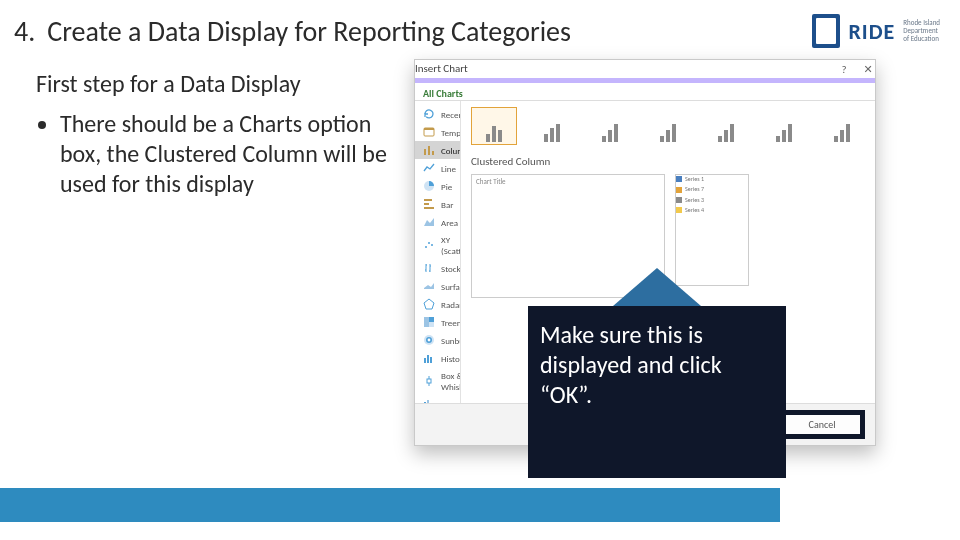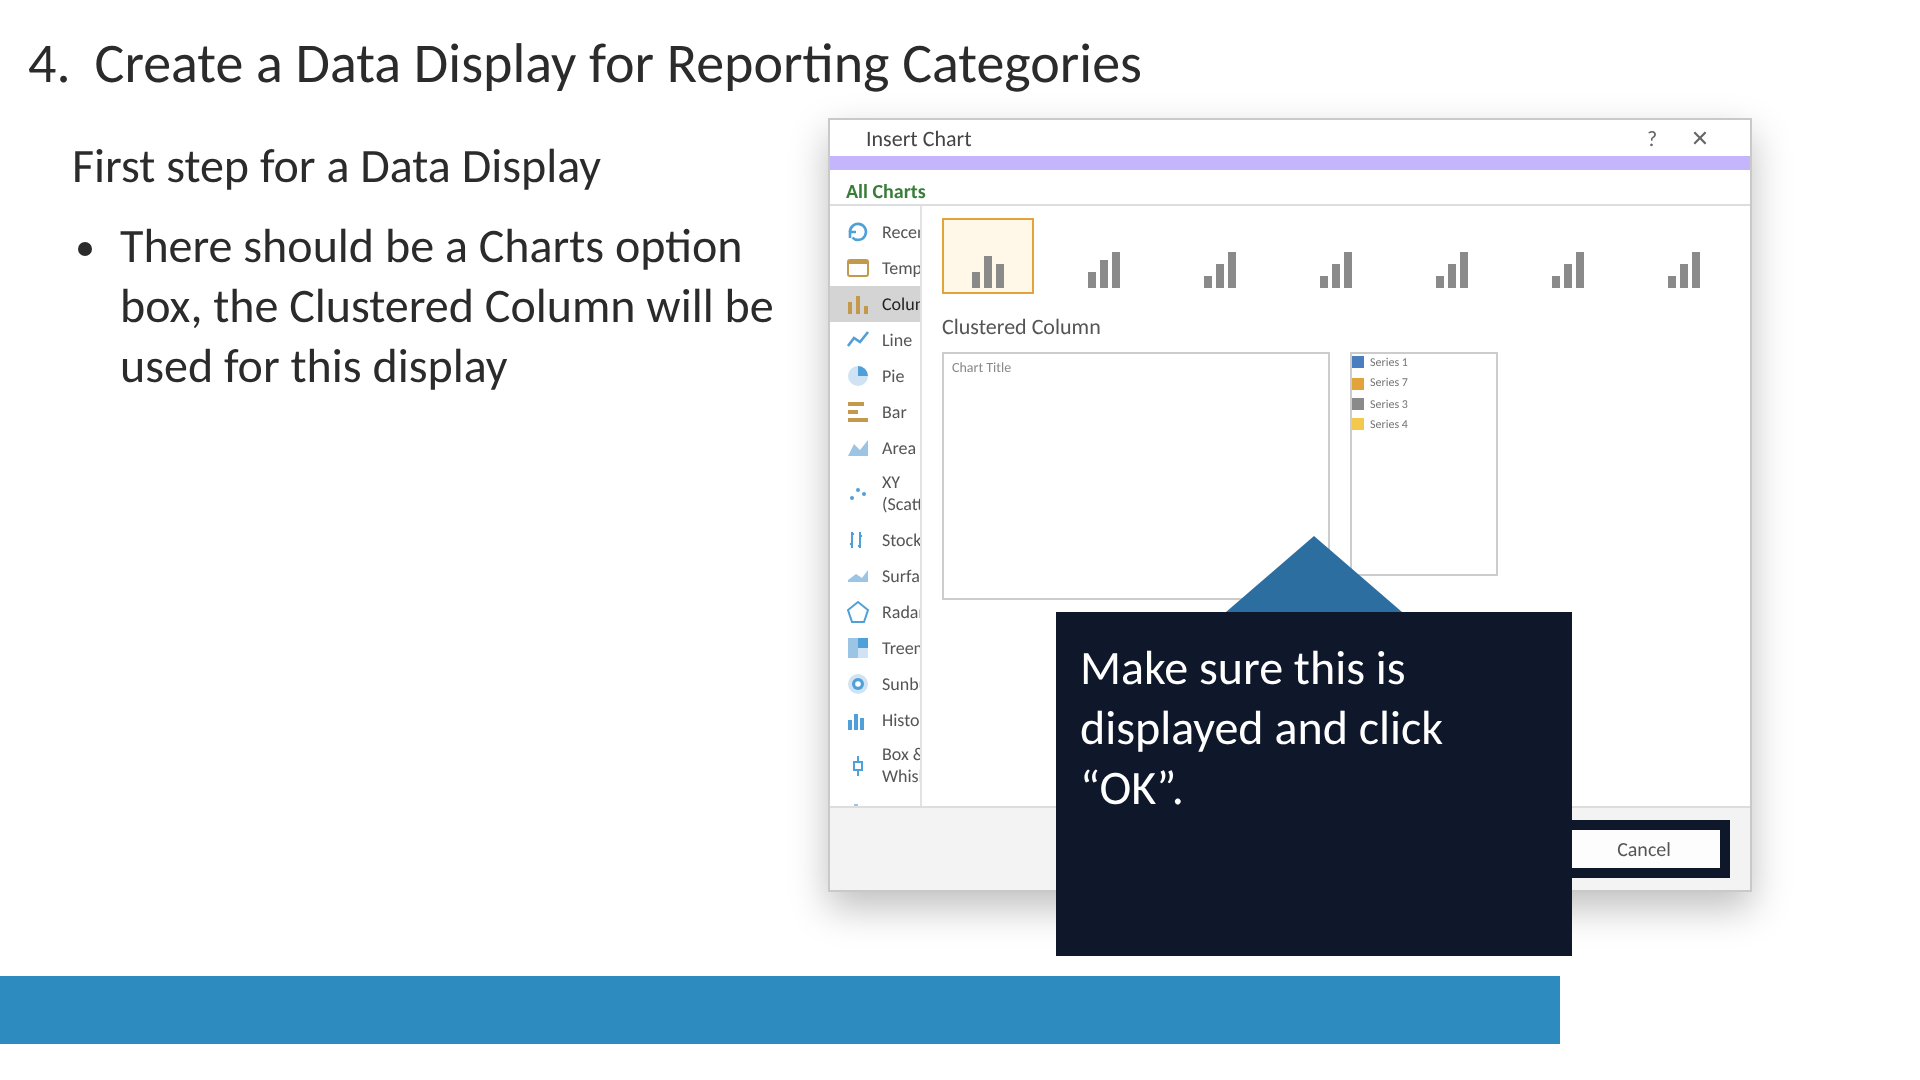--- a/index.html
+++ b/index.html
@@ -13,21 +13,21 @@
   .logo-word{font-weight:700;color:#1d4f8b;font-size:22px;letter-spacing:1px}
   .logo-sub{font-size:7px;color:#6a7889;line-height:1.1}
   .body{display:flex;padding:4px 30px 0 36px;gap:18px}
   .left{flex:0 0 360px;font-size:24px;line-height:1.25}
   .left p{margin:10px 0}
   .left ul{margin:4px 0 0 0;padding-left:24px}
   .left li{margin-bottom:4px}
   .right{flex:1;position:relative}
   
   .dialog{width:460px;height:385px;border:1px solid #c9c9c9;box-shadow:0 8px 18px rgba(0,0,0,.25);background:#fff;font-size:10px;color:#555;position:relative}
-  .dlg-title{display:flex;align-items:center;justify-content:space-between;padding:2px 18px;border-bottom:7px solid #c4b5fd;font-size:11px;color:#444}
+  .dlg-title{display:flex;align-items:flex-start;justify-content:space-between;padding:2px 0;border-bottom:5px solid #c4b5fd;font-size:11px;color:#444}
   .dlg-title-right{display:flex;gap:10px;align-items:center}
   .help,.close{width:14px;height:14px;display:flex;align-items:center;justify-content:center;cursor:pointer;font-size:11px;color:#666}
   .tabs{padding:4px 8px 0 8px;font-size:10px;font-weight:600;color:#3a7d3a;border-bottom:1px solid #ddd}
   .dlg-body{display:flex;height:315px}
   .nav{width:110px;border-right:1px solid #e2e2e2;padding:4px 0;overflow:hidden}
   .nav-item{display:flex;align-items:center;gap:6px;padding:3px 8px;font-size:9px;color:#555;cursor:pointer}
   .nav-item.sel{background:#d4d4d4;color:#222}
   .nav-ico{width:12px;height:12px;display:flex;align-items:center;justify-content:center}
   .nav-ico svg{width:12px;height:12px}
   .pane{flex:1;padding:6px 10px}
@@ -52,20 +52,31 @@
 </style>
 </head>
 <body>
 <div class="slide">
 
   <div class="title-row">
     <span class="title-num">4.</span>
     <span class="title-text">Create a Data Display for Reporting Categories</span>
   </div>
 
+  <div class="logo">
+    <div class="logo-mark"></div>
+    <div>
+      <div class="logo-word">RIDE</div>
+    </div>
+    <div>
+      <div class="logo-sub">Rhode Island</div>
+      <div class="logo-sub">Department</div>
+      <div class="logo-sub">of Education</div>
+    </div>
+  </div>
 
   <div class="body">
     <div class="left">
       <p>First step for a Data Display</p>
       <ul>
           <li>There should be a Charts option box, the Clustered Column will be used for this display</li>
         </ul>
     </div>
 
     <div class="right">

